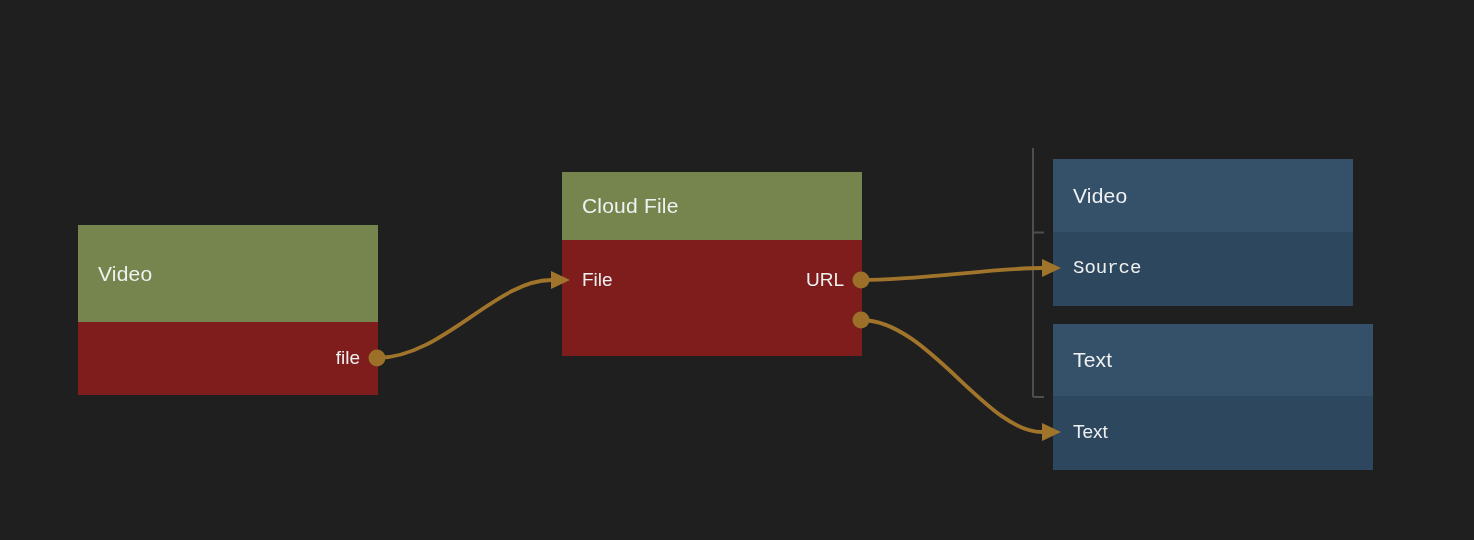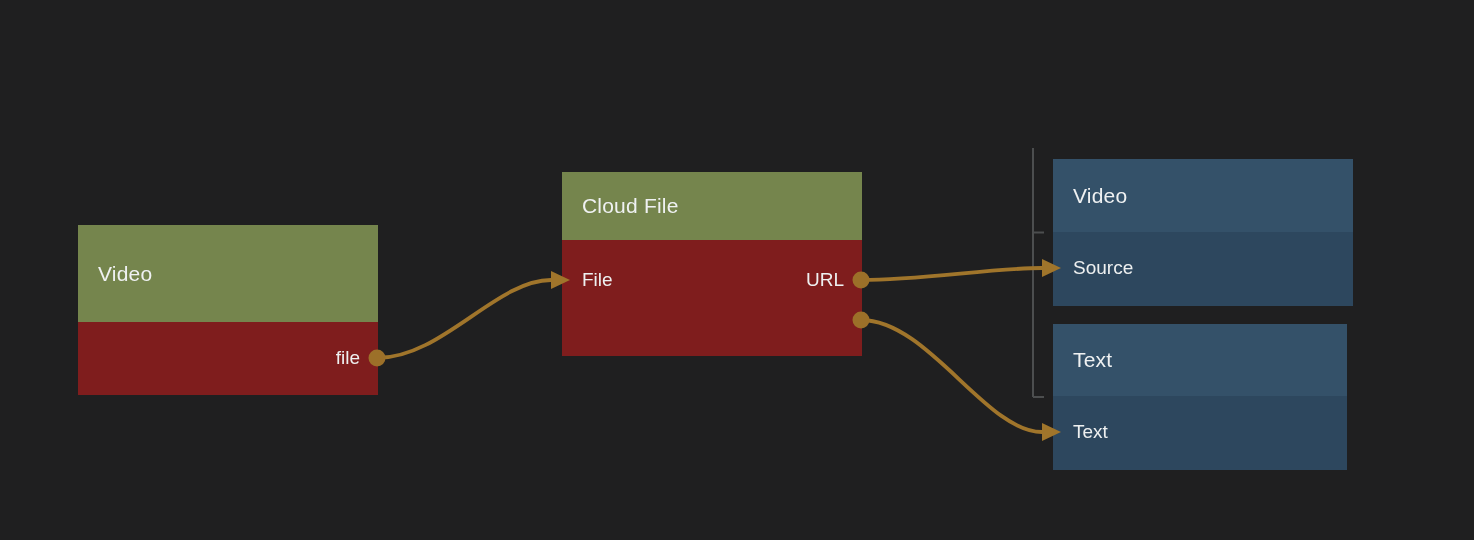--- a/index.html
+++ b/index.html
@@ -66,23 +66,23 @@
 
   #n-cloud-file { left: 562px; top: 172px; width: 300px; height: 184px; }
   #n-cloud-file .hdr  { height: 68px; }
   #n-cloud-file .body { height: 116px; padding-top: 20px; }
 
   #n-group { left: 1013px; top: 70px; width: 300px; height: 70px; }
   #n-group .hdr { height: 70px; }
 
   #n-video-blue { left: 1053px; top: 159px; width: 300px; height: 147px; }
   #n-video-blue .hdr  { height: 73px; }
-  #n-video-blue .body { height: 74px; }
+  #n-video-blue .body { height: 74px; font-family: Liberation Mono, monospace; }
 
-  #n-text-blue { left: 1053px; top: 324px; width: 294px; height: 146px; }
+  #n-text-blue { left: 1053px; top: 324px; width: 320px; height: 146px; }
   #n-text-blue .hdr  { height: 72px; }
   #n-text-blue .body { height: 74px; }
 
   svg.wires {
     position: absolute;
     left: 0;
     top: 0;
     z-index: 3;
     pointer-events: none;
   }

